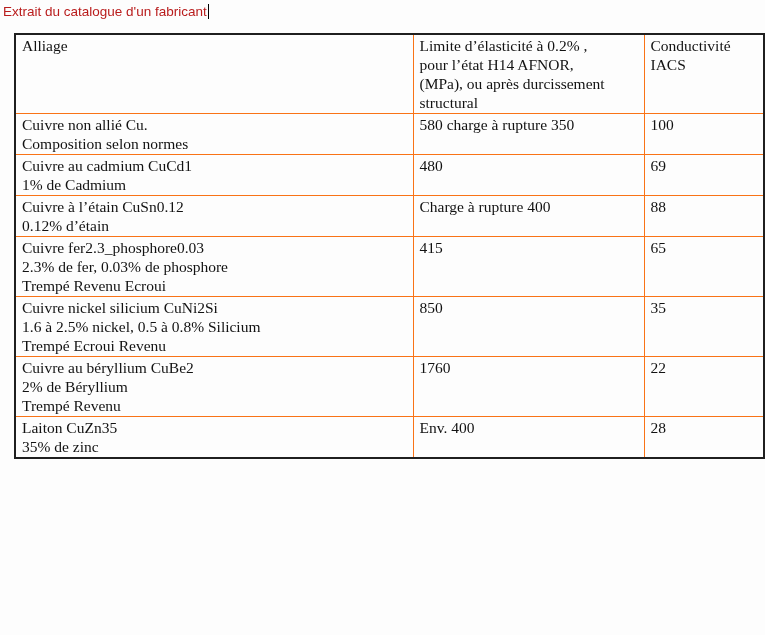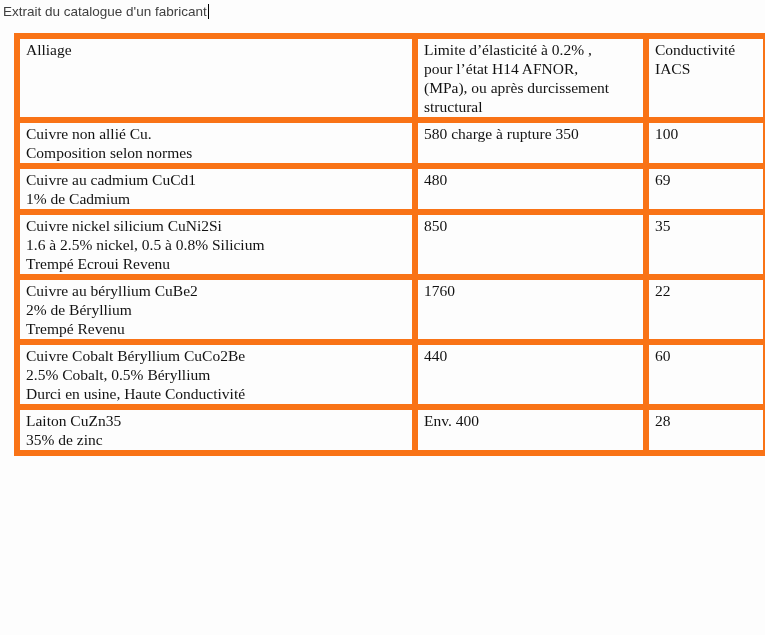--- a/index.html
+++ b/index.html
@@ -14,21 +14,21 @@
     color: #151515;
     font-family: "Liberation Serif", serif;
     overflow: hidden;
   }
   .doc-title {
     position: absolute;
     left: 3px;
     top: 4px;
     font-family: "Liberation Sans", sans-serif;
     font-size: 13.5px;
-    color: #404040;
+    color: #b91c1c;
     white-space: nowrap;
   }
   .caret {
     display: inline-block;
     width: 1.5px;
     height: 15px;
     background: #000;
     vertical-align: text-bottom;
     margin-left: 1px;
   }
@@ -39,21 +39,21 @@
     width: 749px;
     border-collapse: collapse;
     table-layout: fixed;
     font-size: 15.5px;
     line-height: 19px;
     color: #121212;
     border: 2px solid #1f1f1f;
   }
   table.catalogue th,
   table.catalogue td {
-    border: 6px solid #f97316;
+    border: 1px solid #f97316;
     vertical-align: top;
     text-align: left;
     font-weight: normal;
     padding: 1px 4px 1px 6px;
     overflow: hidden;
   }
   table.catalogue thead th {
     height: 74px;
   }
   col.c-alloy { width: 398px; }
@@ -85,33 +85,38 @@
         <td>Cuivre non allié Cu.<br>Composition selon normes</td>
         <td>580 charge à rupture 350</td>
         <td>100</td>
       </tr>
       <tr>
         <td>Cuivre au cadmium CuCd1<br>1% de Cadmium</td>
         <td>480</td>
         <td>69</td>
       </tr>
       <tr>
+        <td>Cuivre à l’étain CuSn0.12<br>0.12% d’étain</td>
+        <td>Charge à rupture 400</td>
+        <td>88</td>
+      </tr>
+      <tr>
+        <td>Cuivre fer2.3_phosphore0.03<br>2.3% de fer, 0.03% de phosphore<br>Trempé Revenu Ecroui</td>
+        <td>415</td>
+        <td>65</td>
+      </tr>
+      <tr>
         <td>Cuivre nickel silicium CuNi2Si<br>1.6 à 2.5% nickel, 0.5 à 0.8% Silicium<br>Trempé Ecroui Revenu</td>
         <td>850</td>
         <td>35</td>
       </tr>
       <tr>
         <td>Cuivre au béryllium CuBe2<br>2% de Béryllium<br>Trempé Revenu</td>
         <td>1760</td>
         <td>22</td>
       </tr>
       <tr>
-        <td>Cuivre Cobalt Béryllium CuCo2Be<br>2.5%  Cobalt, 0.5% Béryllium<br>Durci en usine, Haute Conductivité</td>
-        <td>440</td>
-        <td>60</td>
-      </tr>
-      <tr>
         <td>Laiton CuZn35<br>35% de zinc</td>
         <td>Env. 400</td>
         <td>28</td>
       </tr>
     </tbody>
 </table>
 
 </body></html>

